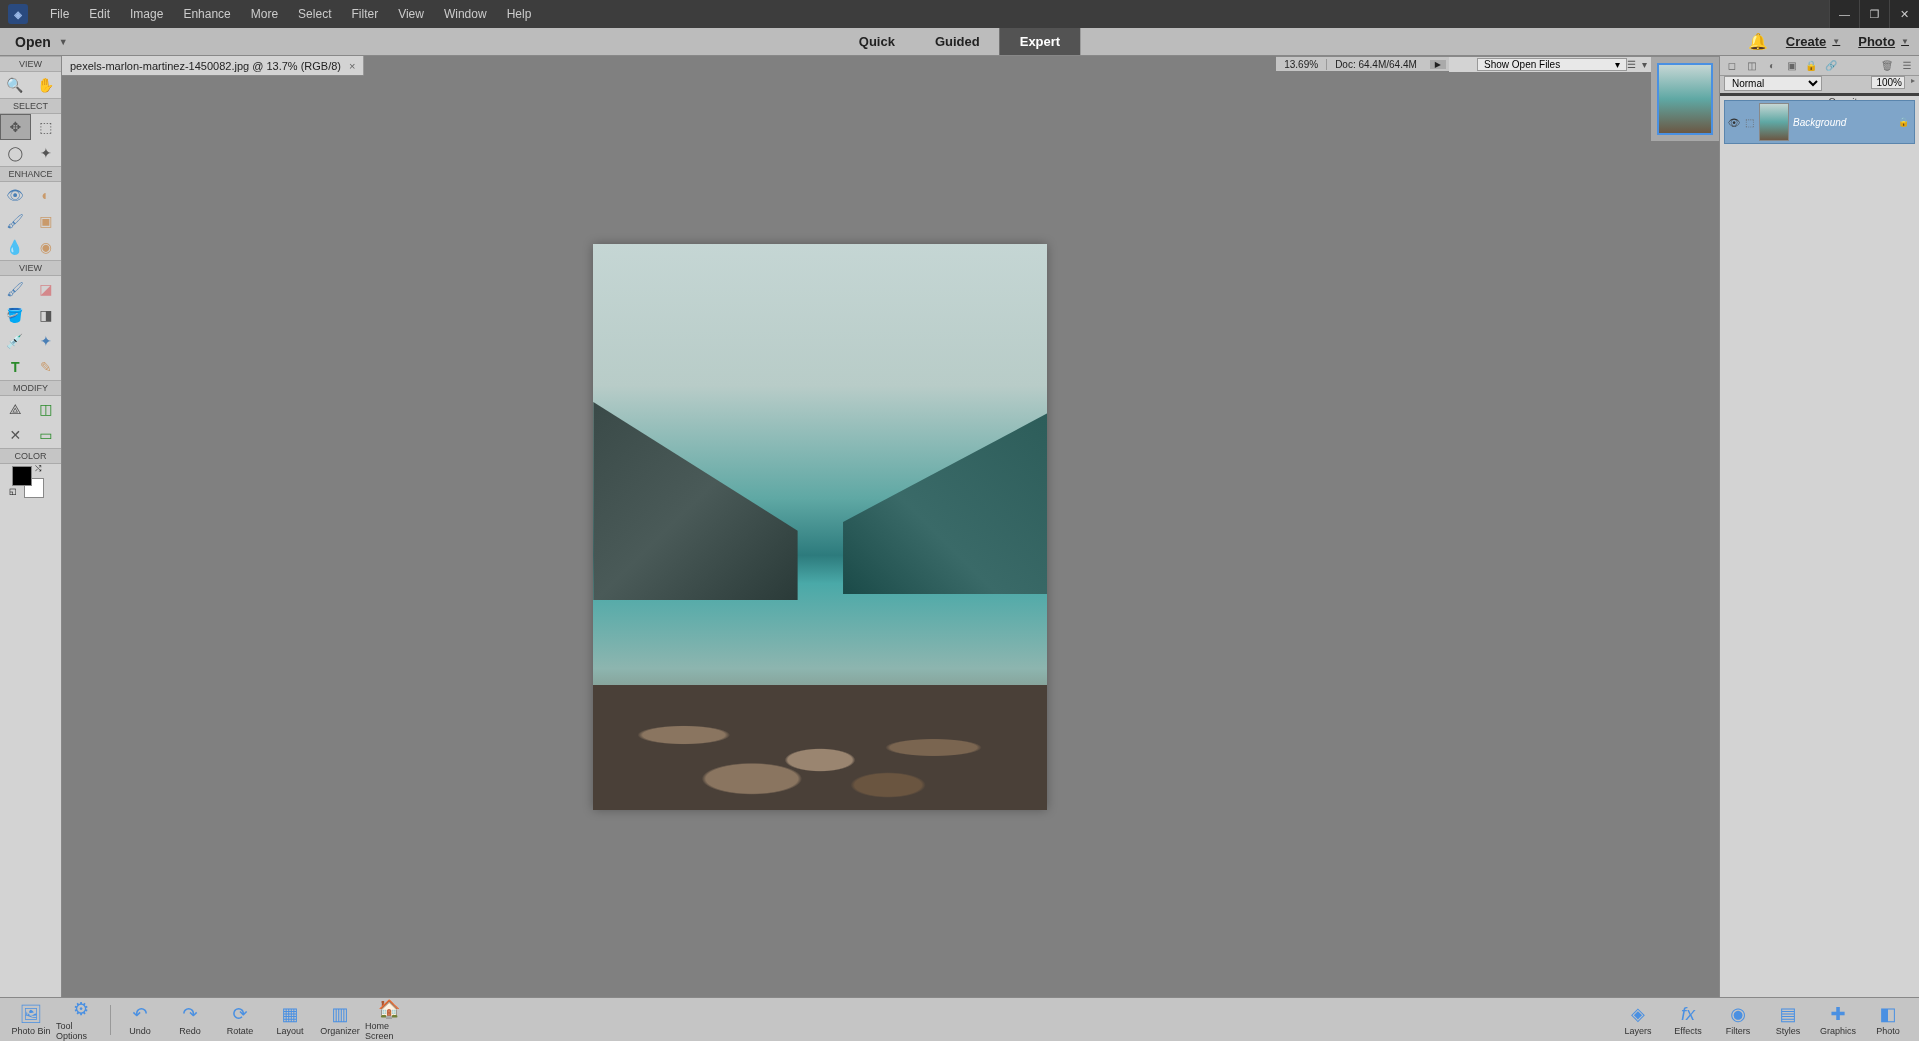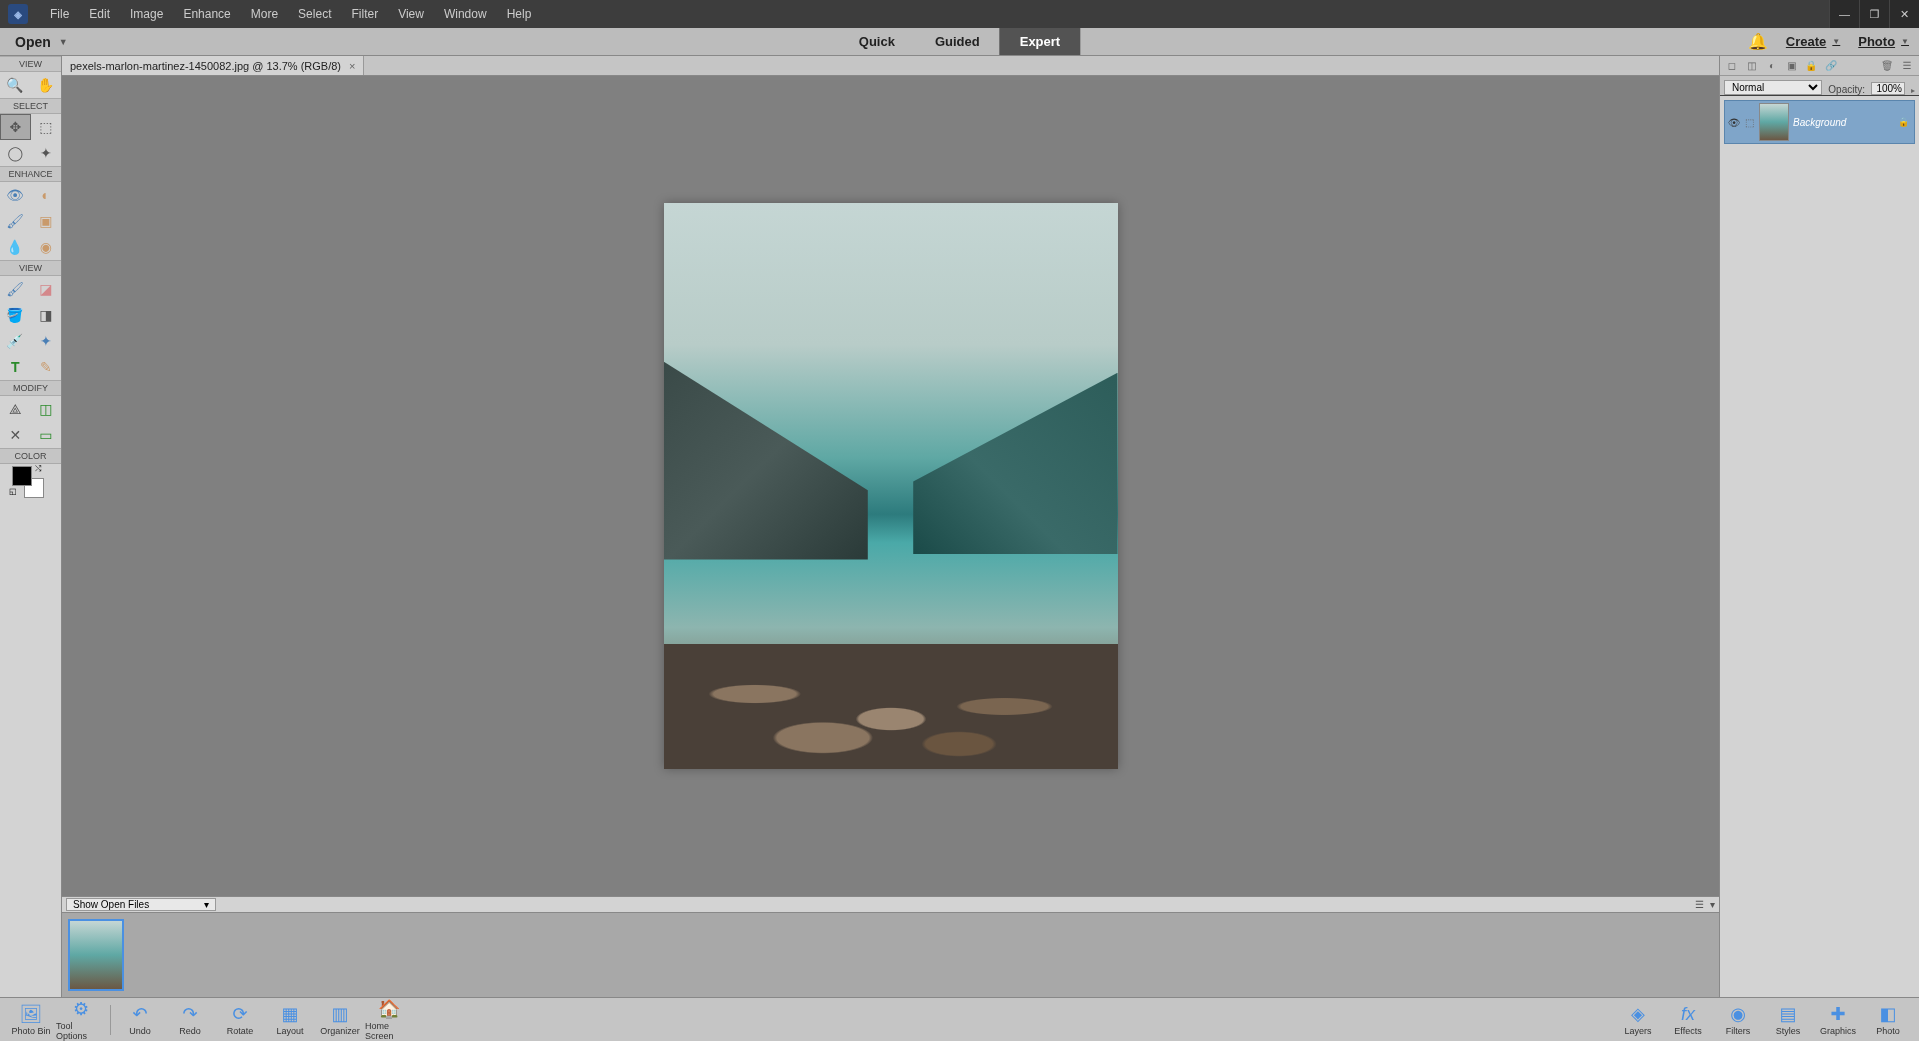--- a/index.html
+++ b/index.html
@@ -33,48 +33,48 @@
 .tool-row { display: flex; height: 26px; }
 .tool-btn { flex: 1; display: flex; align-items: center; justify-content: center; cursor: pointer; font-size: 14px; color: #555; border: 1px solid transparent; }
 .tool-btn.active { background: #aaa; border: 1px solid #666; }
 .color-swatches { padding: 4px; position: relative; height: 40px; }
 .fg-color { width: 20px; height: 20px; background: #000; border: 1px solid #888; position: absolute; top: 2px; left: 12px; z-index: 2; }
 .bg-color { width: 20px; height: 20px; background: #fff; border: 1px solid #888; position: absolute; top: 14px; left: 24px; }
 .swap-icon { position: absolute; top: 0; left: 35px; font-size: 8px; cursor: pointer; }
 .default-icon { position: absolute; top: 23px; left: 9px; font-size: 8px; cursor: pointer; }
 
 
-.doc-area { flex: 1; display: flex; flex-direction: column; background: #808080; min-width: 0; }
+.doc-area { flex: 1; display: flex; flex-direction: row; background: #808080; min-width: 0; }
 .doc-tab-bar { height: 20px; background: #c5c5c5; display: flex; align-items: center; border-bottom: 1px solid #888; }
 .doc-tab { background: #d3d3d3; padding: 2px 8px; font-size: 11px; color: #222; display: flex; align-items: center; border-right: 1px solid #999; height: 100%; }
 .doc-tab-close { margin-left: 8px; font-size: 11px; cursor: pointer; color: #666; }
 .canvas-area { flex: 1; background: #808080; display: flex; align-items: center; justify-content: center; position: relative; overflow: hidden; }
 .canvas-img { width: 454px; height: 566px; background: linear-gradient(to bottom, #c5d6d4 0%, #b8ccc8 25%, #5fa8a4 45%, #2d7b7d 55%, #4aa9a8 60%, #8db5af 75%, #6b5844 92%, #4a4038 100%); box-shadow: 0 0 10px rgba(0,0,0,0.3); position: relative; }
 .mountain-left { position: absolute; left: 0; top: 28%; width: 45%; height: 35%; background: linear-gradient(135deg, #3a4a48 0%, #4a5a58 50%, #2a3a38 100%); clip-path: polygon(0 0, 100% 65%, 100% 100%, 0 100%); }
 .mountain-right { position: absolute; right: 0; top: 30%; width: 45%; height: 32%; background: linear-gradient(225deg, #2d5d5a 0%, #3a6a68 60%, #1a4a48 100%); clip-path: polygon(0 60%, 100% 0, 100% 100%, 0 100%); }
 .rocks { position: absolute; bottom: 0; left: 0; width: 100%; height: 22%; background: radial-gradient(ellipse at 20% 40%, #8a7560 8%, transparent 9%), radial-gradient(ellipse at 50% 60%, #9a8570 10%, transparent 11%), radial-gradient(ellipse at 75% 50%, #7a6550 9%, transparent 10%), radial-gradient(ellipse at 35% 75%, #8a7560 11%, transparent 12%), radial-gradient(ellipse at 65% 80%, #6a5540 8%, transparent 9%), #4a4038; }
 .status-bar { height: 15px; background: #c5c5c5; display: flex; align-items: center; font-size: 10px; color: #222; border-top: 1px solid #888; }
 .status-zoom { padding: 0 8px; border-right: 1px solid #999; }
 .status-doc { padding: 0 8px; }
 .status-arrow { padding: 0 5px; background: #aaa; cursor: pointer; margin-left: 5px; font-size: 8px; }
 .hscroll { flex: 1; height: 12px; background: #999; margin-left: 3px; }
 
 
 .photo-bin-bar { height: 16px; background: #d3d3d3; display: flex; align-items: center; border-top: 1px solid #888; padding: 0 4px; justify-content: space-between; }
-.show-dropdown { font-size: 10px; background: #e8e8e8; border: 1px solid #999; padding: 0 6px; display: flex; align-items: center; width: 150px; justify-content: space-between; cursor: pointer; }
+.show-dropdown { font-size: 10px; background: #e8e8e8; border: 1px solid #999; padding: 0 6px; display: flex; align-items: center; width: 150px; justify-content: space-between; cursor: pointer; margin-left: 24px; }
 .bin-right-icons { display: flex; gap: 6px; font-size: 10px; color: #555; }
 .photo-bin { height: 85px; background: #a8a8a8; padding: 6px; display: flex; gap: 6px; border-top: 1px solid #888; }
 .bin-thumb { width: 56px; height: 72px; border: 2px solid #4a90e2; background: linear-gradient(to bottom, #c5d6d4 0%, #5fa8a4 50%, #6b5844 100%); cursor: pointer; }
 
 
 .right-panel { width: 200px; background: #d3d3d3; border-left: 1px solid #888; display: flex; flex-direction: column; }
 .panel-toolbar { height: 20px; background: #c5c5c5; display: flex; align-items: center; padding: 0 4px; gap: 4px; border-bottom: 1px solid #999; }
 .panel-icon { width: 16px; height: 16px; display: flex; align-items: center; justify-content: center; font-size: 10px; color: #666; cursor: pointer; }
 .panel-icon.trash { margin-left: auto; }
-.blend-row { height: 20px; background: #c5c5c5; display: flex; align-items: flex-end; padding: 0 4px; gap: 6px; font-size: 10px; border-bottom: 1px solid #404040; }
+.blend-row { height: 20px; background: #c5c5c5; display: flex; align-items: flex-start; padding: 0 4px; gap: 6px; font-size: 10px; border-bottom: 3px solid #404040; }
 .blend-select { flex: 1; border: 1px solid #999; background: #e8e8e8; font-size: 10px; padding: 0 3px; }
 .opacity-label { color: #444; margin-top: 21px; }
 .opacity-input { width: 34px; border: 1px solid #999; background: #e8e8e8; font-size: 10px; text-align: right; padding: 0 2px; }
 .layers-list { flex: 1; padding: 4px; }
 .layer-item { display: flex; align-items: center; background: #7fa5c9; border: 1px solid #5a85ad; padding: 2px; gap: 4px; font-size: 10px; }
 .layer-eye { width: 14px; color: #333; text-align: center; cursor: pointer; }
 .layer-link { width: 10px; color: #666; cursor: pointer; }
 .layer-thumb { width: 30px; height: 38px; background: linear-gradient(to bottom, #c5d6d4 0%, #5fa8a4 50%, #6b5844 100%); border: 1px solid #888; }
 .layer-name { font-style: italic; color: #fff; flex: 1; }
 .layer-lock { width: 14px; color: #fff; font-size: 9px; }
@@ -203,20 +203,26 @@
         <span class="doc-tab-close">×</span>
       </div>
     </div>
     <div class="canvas-area">
       <div class="canvas-img">
         <div class="mountain-left"></div>
         <div class="mountain-right"></div>
         <div class="rocks"></div>
       </div>
     </div>
+    <div class="status-bar">
+      <div class="status-zoom">13.69%</div>
+      <div class="status-doc">Doc: 64.4M/64.4M</div>
+      <div class="status-arrow">▶</div>
+      <div class="hscroll"></div>
+    </div>
     <div class="photo-bin-bar">
       <div class="show-dropdown">
         <span>Show Open Files</span>
         <span>▾</span>
       </div>
       <div class="bin-right-icons">
         <span>☰</span>
         <span>▾</span>
       </div>
     </div>

